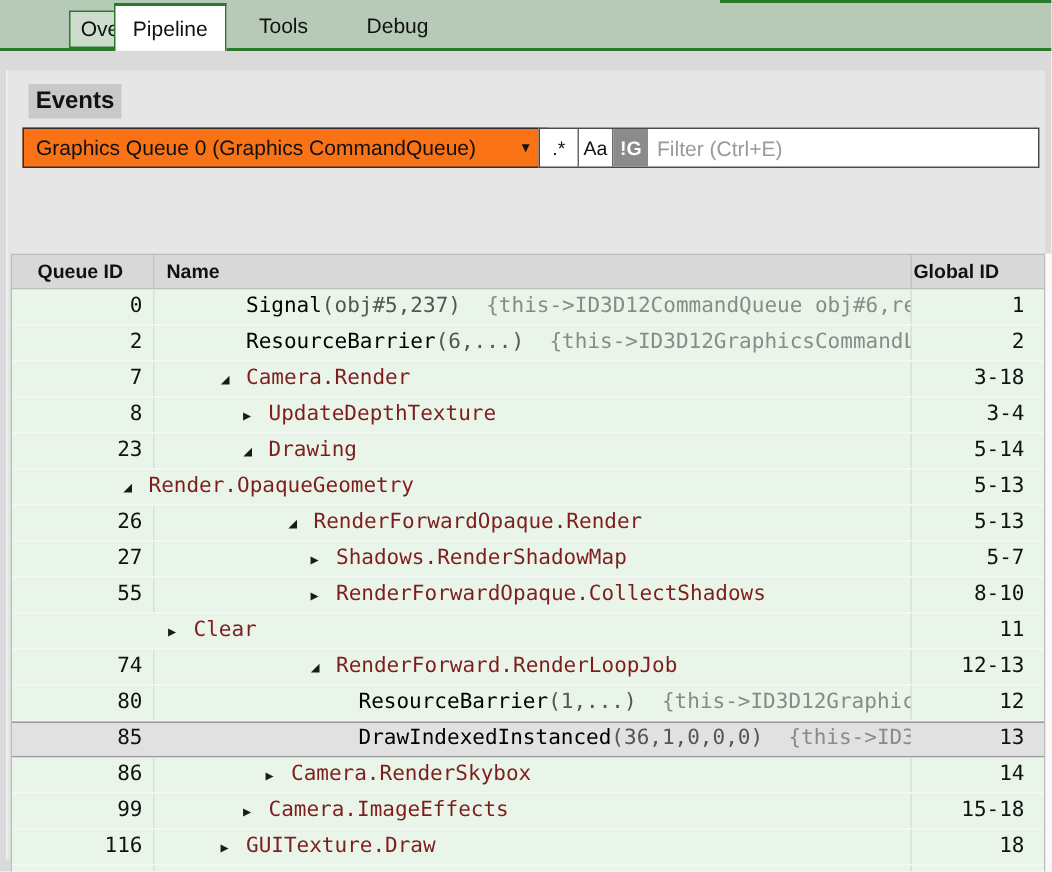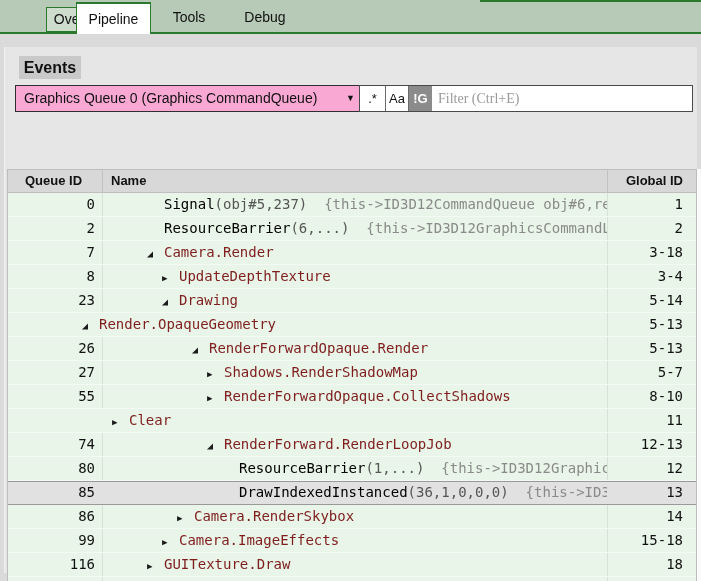--- a/index.html
+++ b/index.html
@@ -21,41 +21,41 @@
   .tab-pipeline { left:76px; top:2px; width:75px; height:32px; line-height:30px;
     background:#ffffff; border:1px solid #2b7a2b; border-top:2px solid #2b7a2b; border-bottom:none; z-index:3; }
   .tab-tools { left:151px; width:76px; }
   .tab-debug { left:227px; width:76px; }
   
   .panel { position:absolute; left:4px; top:47px; width:693px; height:526px; background:#e6e6e6; border-left:1px solid #f2f2f2; }
   .events-tab { position:absolute; left:14px; top:9px; width:62px; height:23px;
     background:#c9c9c9; font-weight:bold; font-size:16px; text-align:center; line-height:23px; }
   
   .queue-dropdown { position:absolute; left:10px; top:38px; width:350px; height:27px;
-    background:#f9a8d4; border:1px solid #2f2f2f; font-size:14px; line-height:25px; padding-left:8px; cursor:default; }
+    background:#f97316; border:1px solid #2f2f2f; font-size:14px; line-height:25px; padding-left:8px; cursor:default; }
   .queue-dropdown .chev { position:absolute; right:9px; top:0; line-height:25px; font-size:9px; color:#111; }
   .filter-group { position:absolute; left:354px; top:38px; width:334px; height:27px;
     background:#fff; border:1px solid #4a4a4a; display:flex; align-items:stretch; }
   .fbtn { font-size:13px; line-height:25px; text-align:center; cursor:default; }
   .fbtn-regex { width:26px; border-right:1px solid #6a6a6a; }
   .fbtn-case  { width:23px; border-right:1px solid #6a6a6a; }
   .fbtn-exclude { width:23px; background:#8b8b8b; color:#fff; font-weight:bold; }
   .filter-input { flex:1; border:none; outline:none; font-size:14px; padding-left:6px;
-    font-family:Liberation Serif, serif; color:#a21caf; background:transparent; }
+    font-family:Liberation Sans, sans-serif; color:#a21caf; background:transparent; }
   .filter-input::placeholder { color:#9a9a9a; }
   
   .tree-panel { position:absolute; left:2px; top:122px; width:690px; height:450px;
     background:#fff; border:1px solid #bdbdbd; }
   .right-strip { position:absolute; left:692px; top:122px; width:9px; height:450px; background:#fafafa; }
   .thead { display:flex; height:23px; background:#d8d8d8; border-bottom:1px solid #bfbfbf;
     font-weight:bold; font-size:13px; line-height:22px; }
   .th { cursor:default; }
   .th-queue { width:95px; padding-left:17px; border-right:1px solid #c2c2c2; }
   .th-name { flex:1; padding-left:8px; border-right:1px solid #c2c2c2; }
-  .th-global { width:88px; text-align:right; padding-right:13px; }
+  .th-global { width:88px; text-align:center; padding-right:29px; }
   .row { display:flex; height:24px; background:#e8f5e8; border-bottom:1px solid #f3faf3;
     font-family:"DejaVu Sans Mono", monospace; font-size:14px; line-height:23px; }
   .cell-queue { width:95px; text-align:right; padding-right:7px; border-right:1px solid #d6e2d6; color:#111; }
   .cell-name { flex:1; overflow:hidden; white-space:pre; border-right:1px solid #d6e2d6; }
   .cell-global { width:88px; text-align:right; padding-right:13px; color:#111; }
   .indent { display:inline-block; height:1px; }
   .expander { display:inline-block; width:17px; color:#1a1a1a; }
   .exp-open { font-size:10px; }
   .exp-closed { font-size:9px; }
   .ev-name { color:#7f1d1d; }

